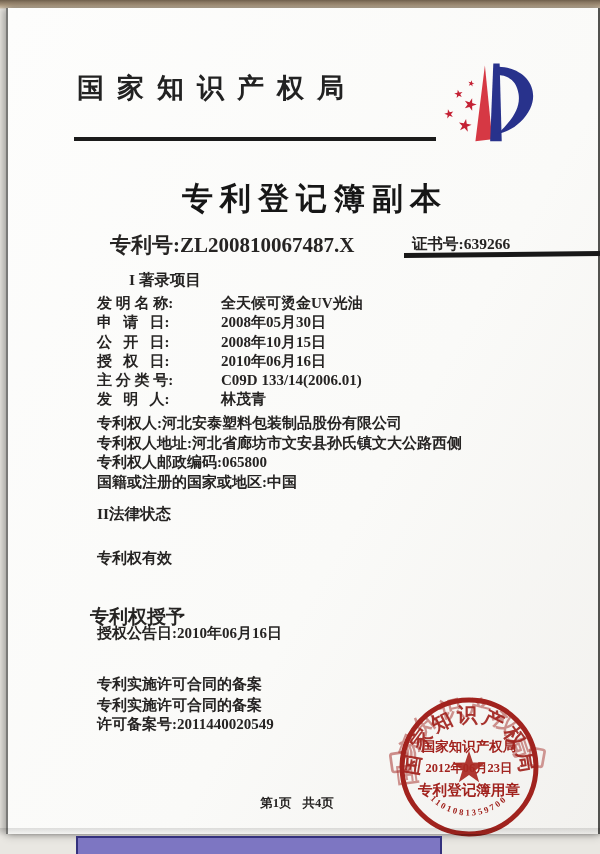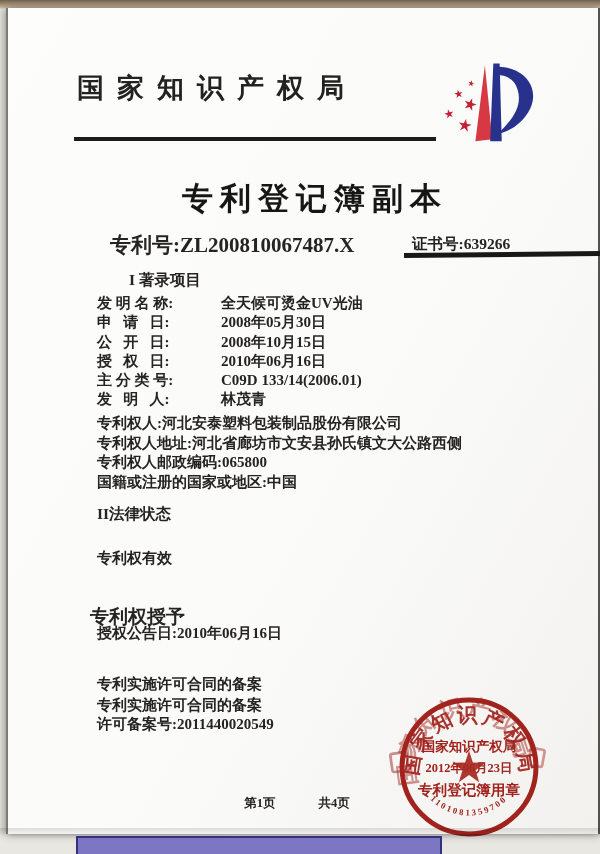--- a/index.html
+++ b/index.html
@@ -55,21 +55,21 @@
   .s2-head{left:89px;top:496px;}
   .s2-status{left:89px;top:517px;font-size:15px;font-weight:600;margin-top:24px;}
   .s3-head{left:89px;top:560px;}
   .grant-head{left:82px;top:596px;font-size:19px;font-weight:700;}
   .grant-date{left:89px;top:616px;font-size:15px;font-weight:600;}
   .lic-head{left:89px;top:667px;font-size:15px;font-weight:700;}
   .lic-1{left:89px;top:688px;font-size:15px;font-weight:600;}
   .lic-2{left:89px;top:707px;font-size:15px;font-weight:700;}
   
   .page-footer{left:0;right:0;top:787px;text-align:center;font-size:12.5px;font-weight:600;transform:translateX(-6px);}
-  .page-footer span{margin:0 20px;}
+  .page-footer span{margin:0 4px;}
   
   .seal{left:380px;top:678px;width:162px;height:162px;mix-blend-mode:multiply;}
   .seal text{font-family:"Liberation Serif","DejaVu Serif",serif;}
   
   .purple-box{
     position:absolute;left:76px;top:836px;width:362px;height:18px;
     background:#7d76c2;border:2px solid #34317d;border-bottom:none;
   }
   .bottom-shadow{position:absolute;left:0;top:828px;width:600px;height:8px;
     background:linear-gradient(180deg,rgba(0,0,0,.12),rgba(0,0,0,0));}

